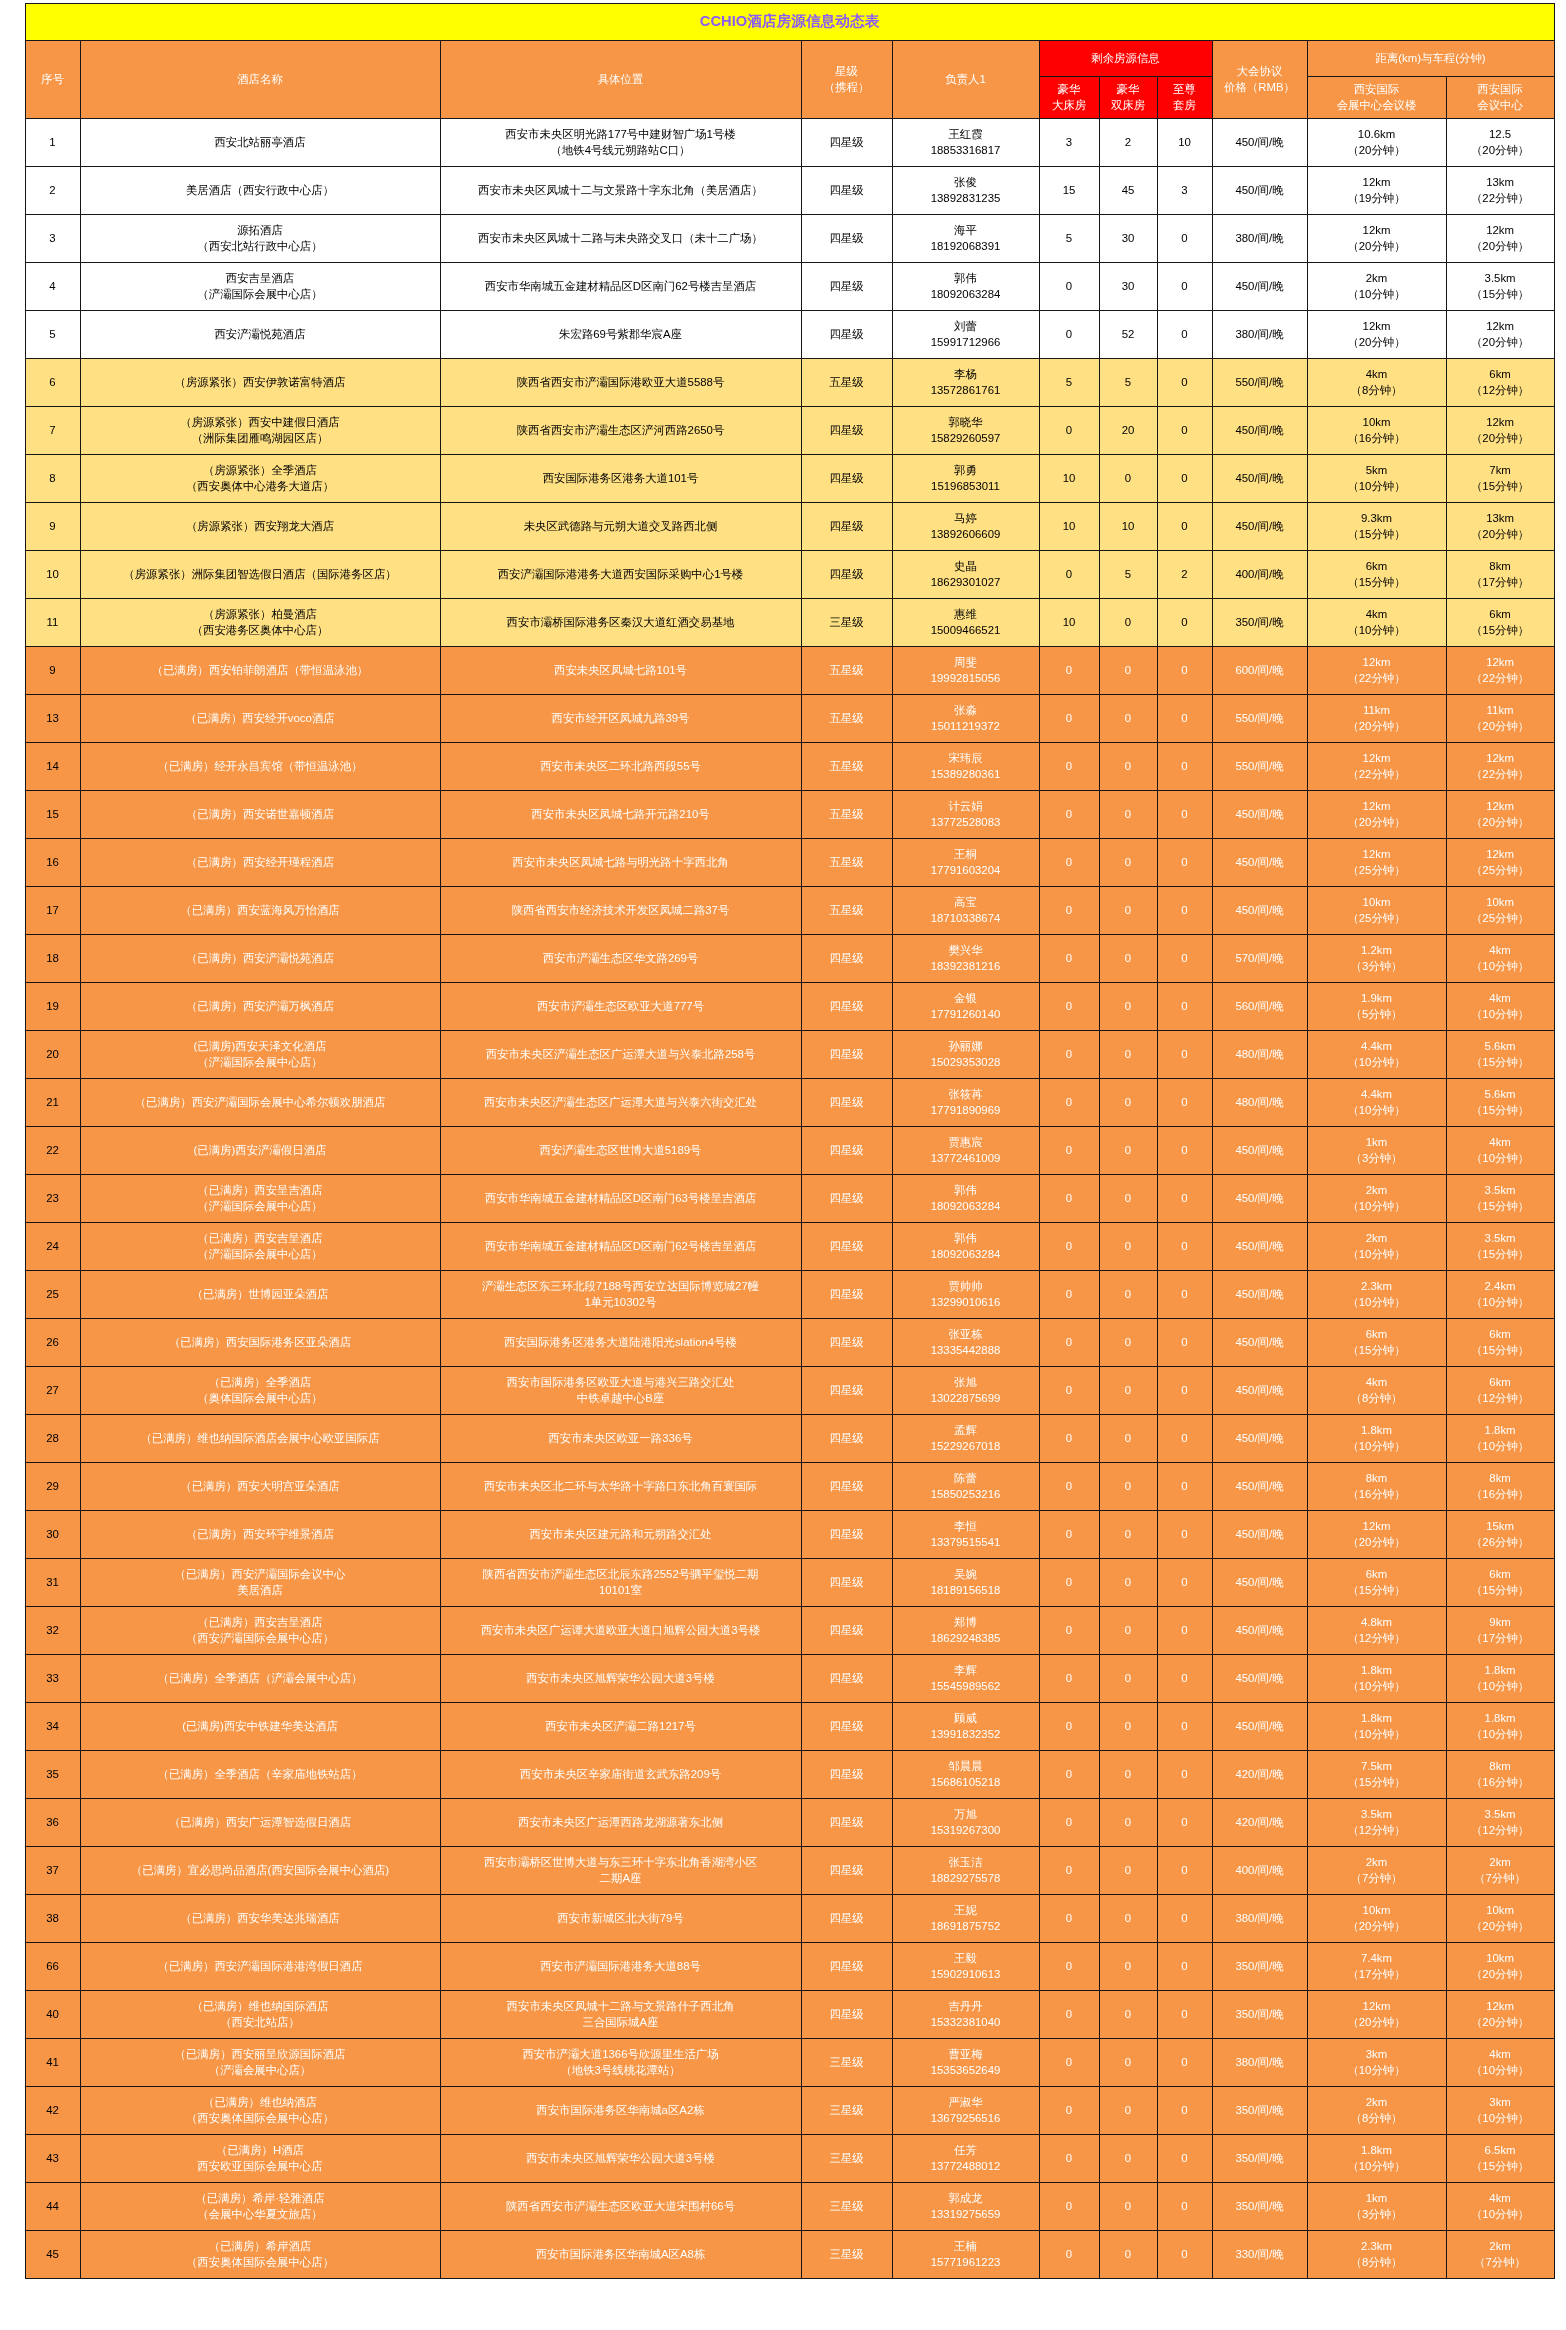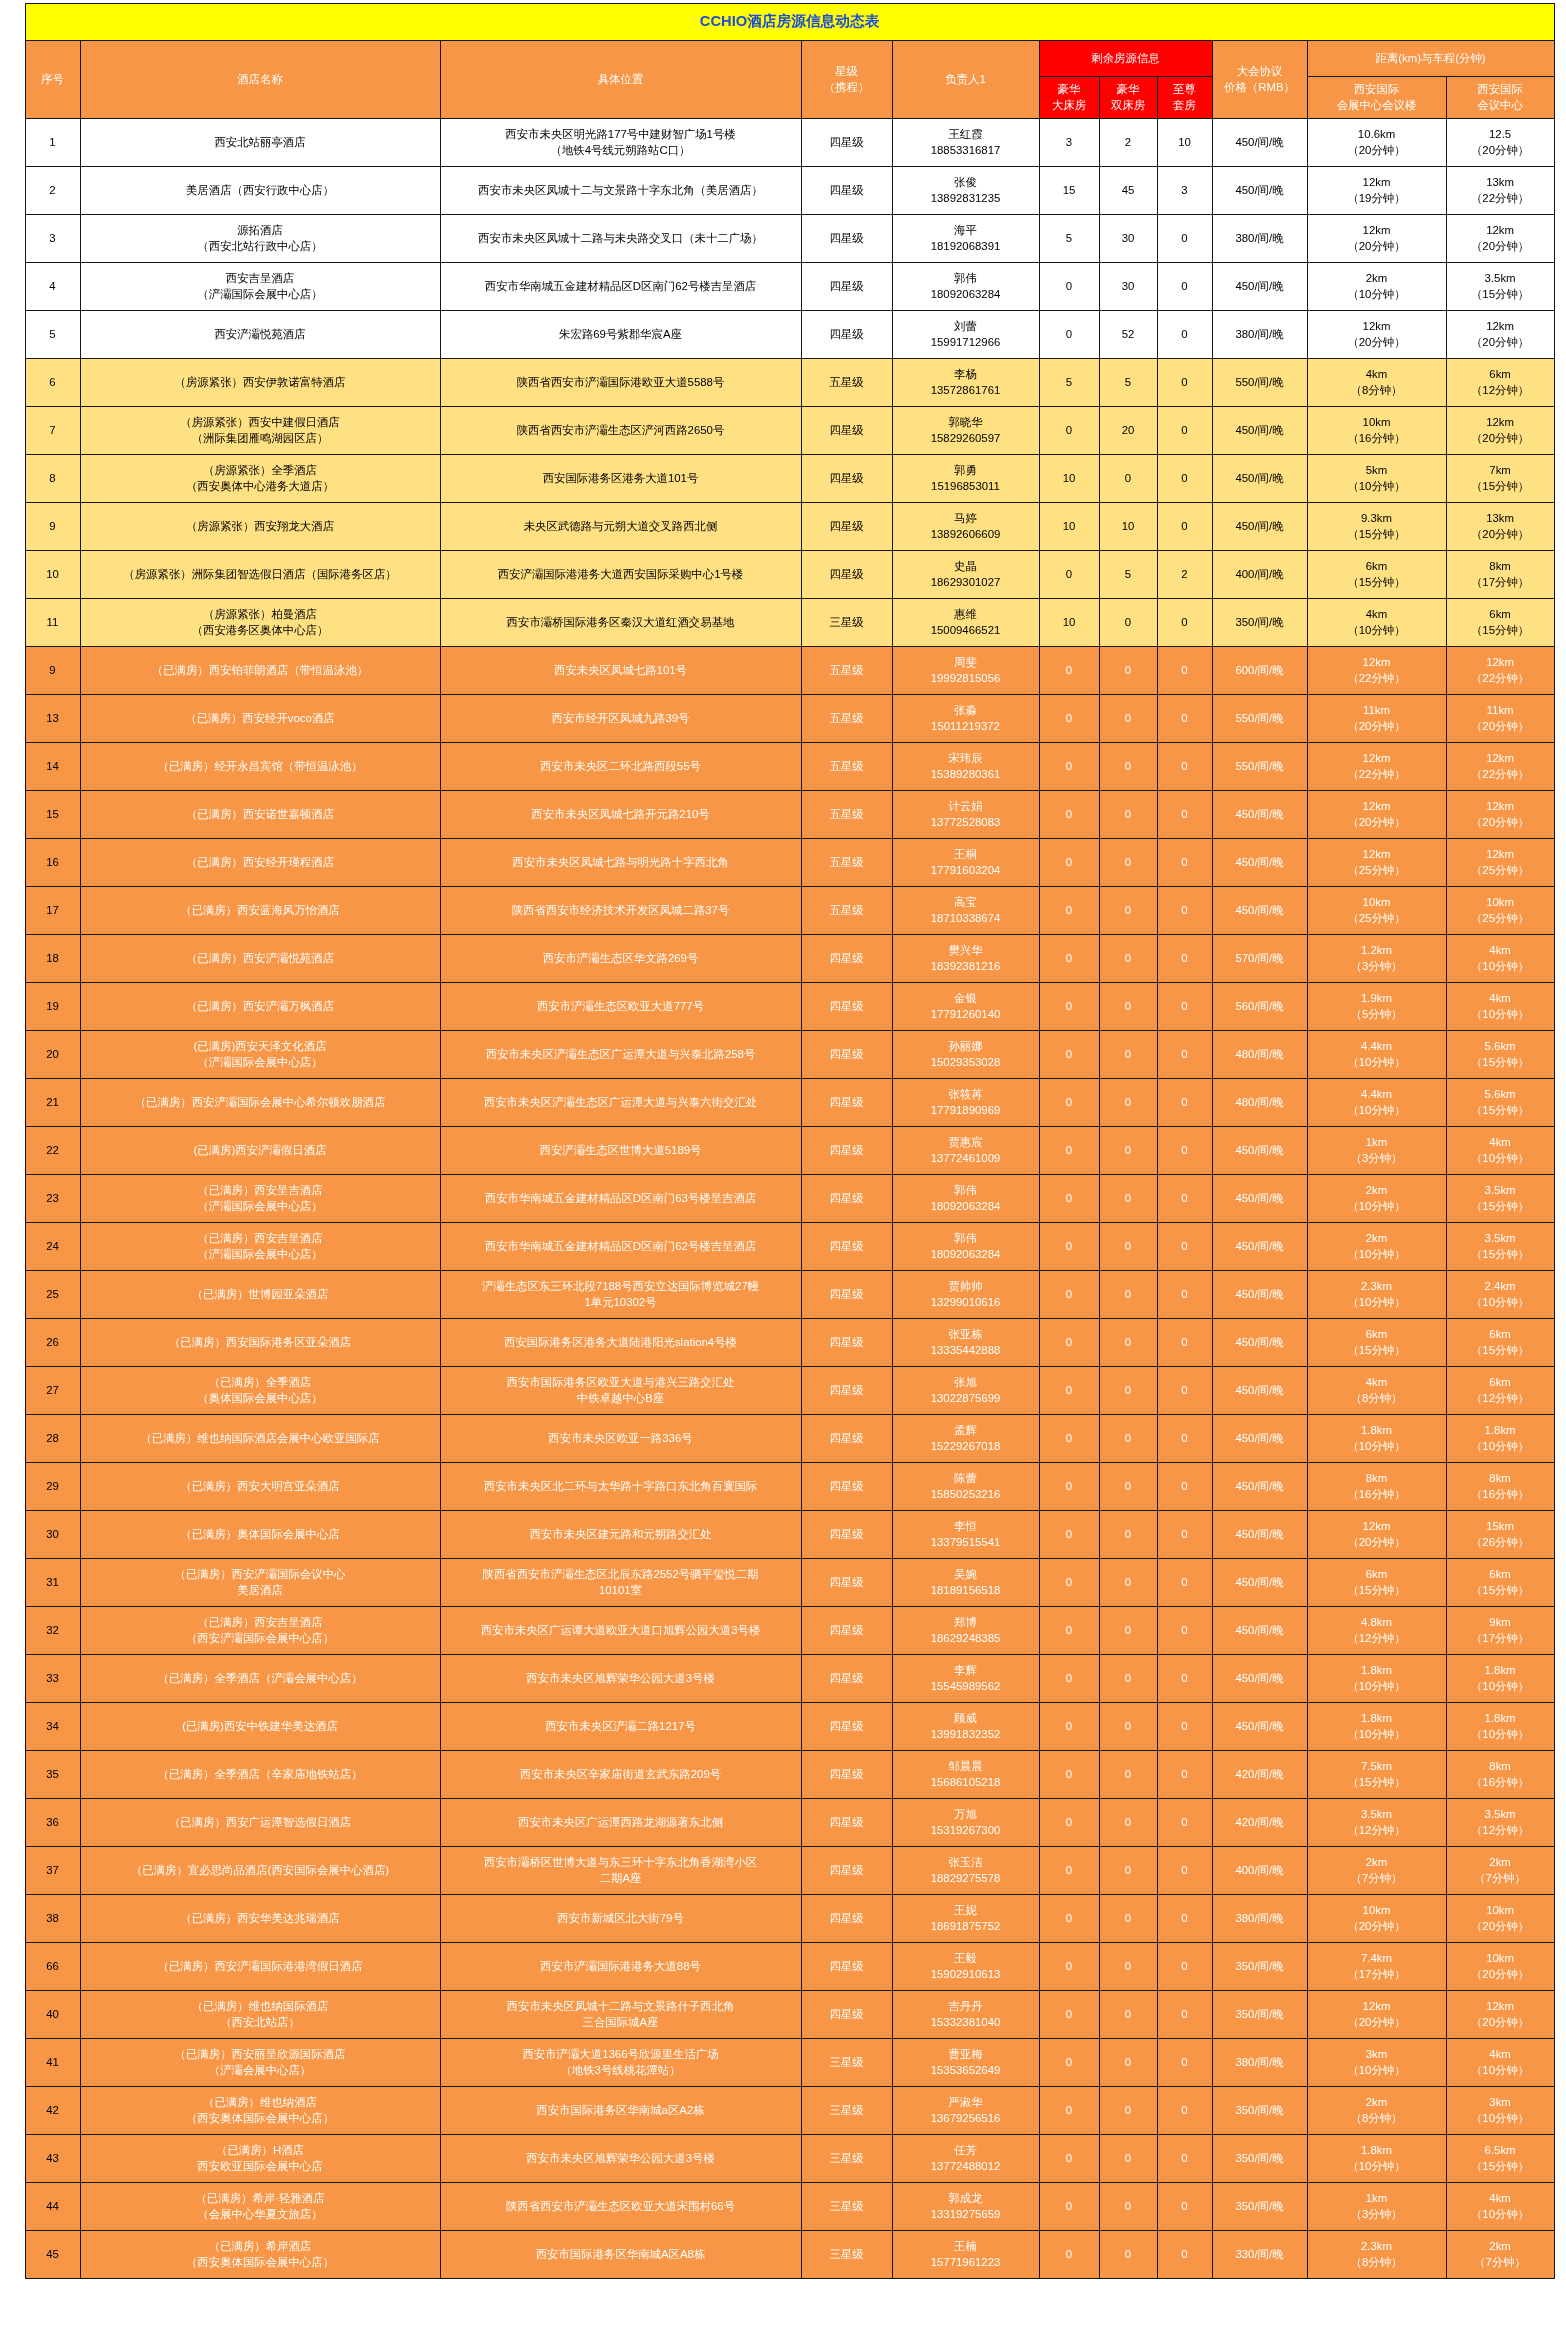--- a/index.html
+++ b/index.html
@@ -12,21 +12,21 @@
     vertical-align: middle;
     white-space: pre-line;
     overflow: hidden;
     padding: 0.8px 1.6px;
     font-size: 11.4px;
     line-height: 1.45;
     font-weight: normal;
   }
   .title-cell {
     background: var(--title-bg, #FFFF00);
-    color: #1d4ed8;
+    color: #8b5cf6;
     font-weight: bold;
     font-size: 14.7px;
     height: 34px;
   }
   .hdr { background: var(--header-bg, #F79646); color: #fff; font-weight: normal; }
   .hdr-red { background: var(--alert-bg, #FF0000); color: #fff; font-weight: normal; }
   .hrow-a { height: 36px; }
   .hrow-b { height: 42px; }
   tbody tr { height: 48px; }
   .row-available td { background: #ffffff; color: #000; }
@@ -553,21 +553,21 @@
           <td class="c-num">0</td>
           <td class="c-num">0</td>
           <td class="c-price">450/间/晚</td>
           <td class="c-dist">8km
 （16分钟）</td>
           <td class="c-dist">8km
 （16分钟）</td>
         </tr>
         <tr class="row-full">
           <td class="c-no">30</td>
-          <td class="c-name">（已满房）奥体国际会展中心店</td>
+          <td class="c-name">（已满房）西安环宇维景酒店</td>
           <td class="c-loc">西安市未央区建元路和元朔路交汇处</td>
           <td class="c-star">四星级</td>
           <td class="c-mgr">李恒
 13379515541</td>
           <td class="c-num">0</td>
           <td class="c-num">0</td>
           <td class="c-num">0</td>
           <td class="c-price">450/间/晚</td>
           <td class="c-dist">12km
 （20分钟）</td>

